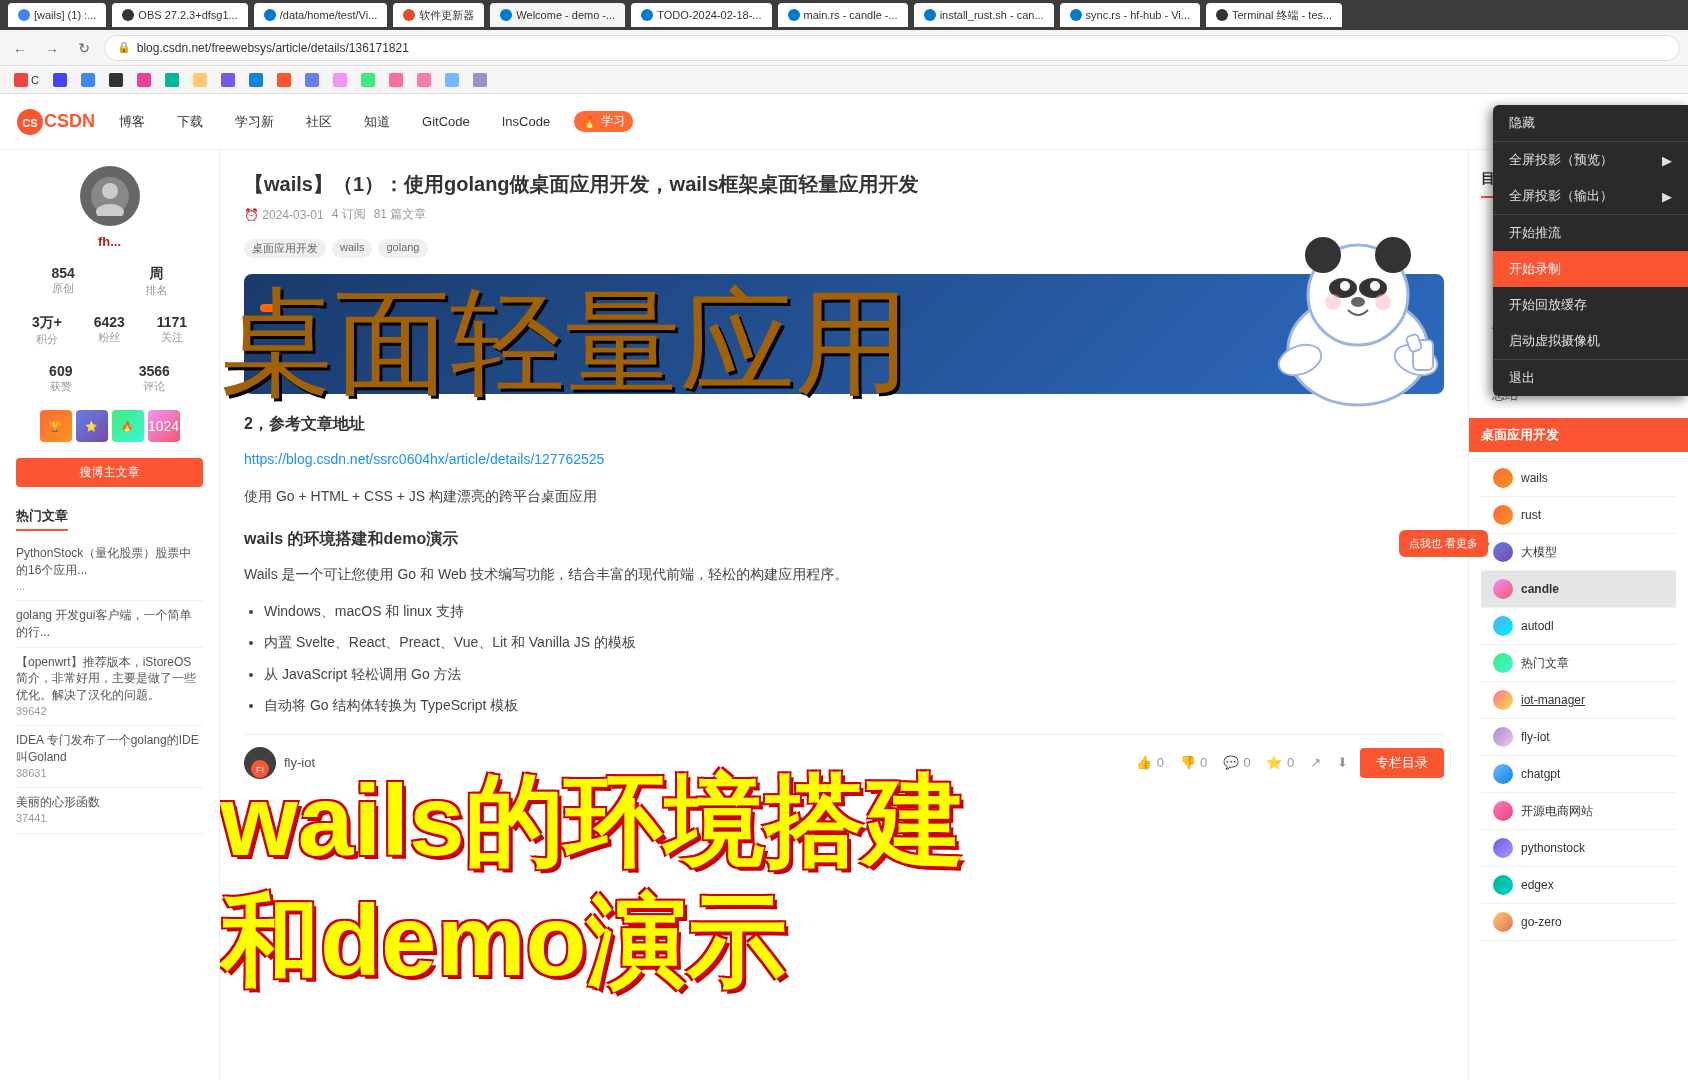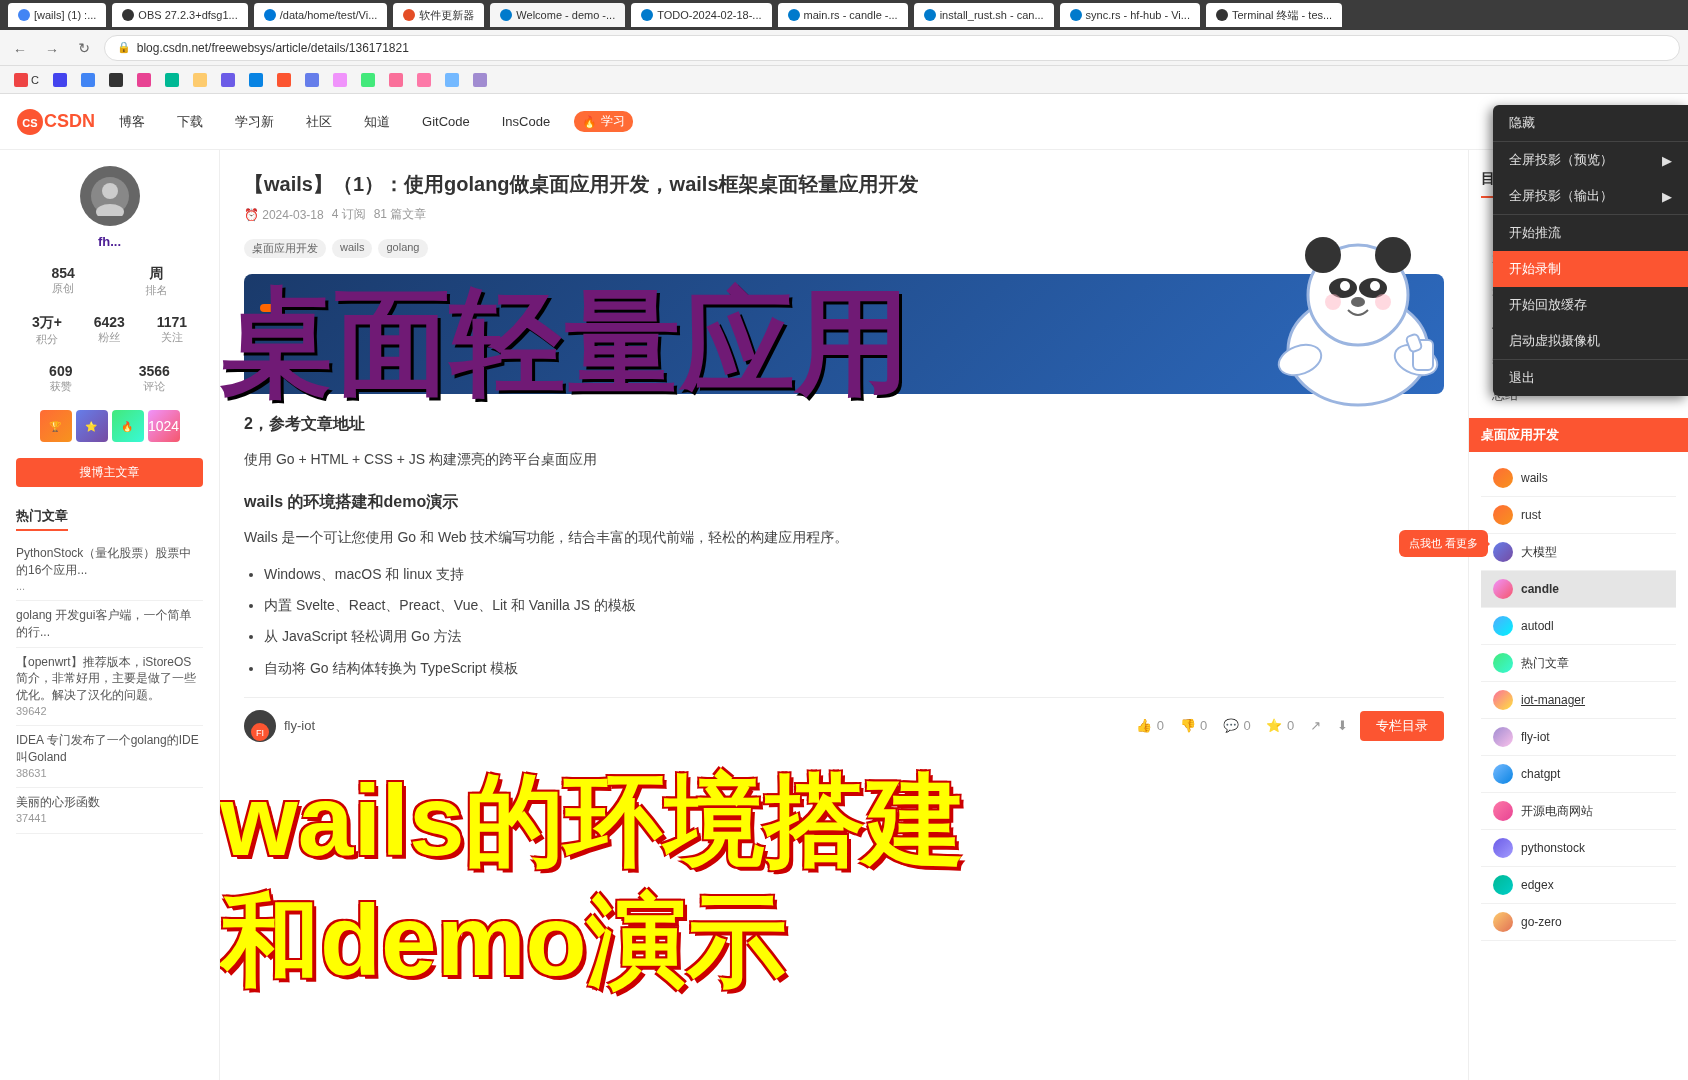--- a/index.html
+++ b/index.html
@@ -258,21 +258,21 @@
 
       <div class="left-sidebar">
         <div class="user-profile">
           <div class="user-avatar">
             <svg width="40" height="40" viewBox="0 0 40 40">
               <circle cx="20" cy="20" r="19" fill="#888"></circle>
               <circle cx="20" cy="15" r="8" fill="#ccc"></circle>
               <ellipse cx="20" cy="36" rx="14" ry="8" fill="#ccc"></ellipse>
             </svg>
           </div>
-          <div style="font-size:13px;color:#4c1d95;font-weight:bold;margin-bottom:4px;">fh...</div>
+          <div style="font-size:13px;color:#b91c1c;font-weight:bold;margin-bottom:4px;">fh...</div>
           <div style="font-size:11px;color:#999;"></div>
         </div>
         <div class="user-stats">
           <div class="stat-item">
             <div class="stat-num">854</div>
             <div class="stat-label">原创</div>
           </div>
           <div class="stat-item">
             <div class="stat-num">周</div>
             <div class="stat-label">排名</div>
@@ -331,39 +331,40 @@
             <div class="hot-count">37441</div>
           </div>
         </div>
       </div>
 
       <div class="article-main" style="position:relative;">
 
         <div style="margin-bottom:12px;">
           <h1 style="font-size:20px;color:#333;margin-bottom:8px;line-height:1.4;">【wails】（1）：使用golang做桌面应用开发，wails框架桌面轻量应用开发</h1>
           <div class="article-meta">
-            <span>⏰ 2024-03-18</span>
+            <span>⏰ 2024-03-01</span>
             <span>4 订阅</span>
             <span>81 篇文章</span>
           </div>
           <div class="article-tags">
             <span class="tag">桌面应用开发</span>
             <span class="tag">wails</span>
             <span class="tag">golang</span>
           </div>
         </div>
 
         <div class="ad-banner" style="margin-bottom:16px;">
           <div style="font-size:18px;font-weight:bold;color:#FFD700;"></div>
           <div style="font-size:13px;color:#fff;margin:4px 0;"></div>
           <button style="background:#ff6600;color:#fff;border:none;border-radius:4px;padding:4px 12px;font-size:12px;cursor:pointer;margin-top:8px;"></button>
         </div>
 
         <div class="article-content">
           <h3>2，参考文章地址</h3>
+          <p><a href="#">https://blog.csdn.net/ssrc0604hx/article/details/127762525</a></p>
           <p>使用 Go + HTML + CSS + JS 构建漂亮的跨平台桌面应用</p>
           <h3>wails 的环境搭建和demo演示</h3>
           <p>Wails 是一个可让您使用 Go 和 Web 技术编写功能，结合丰富的现代前端，轻松的构建应用程序。</p>
           <ul>
             <li>Windows、macOS 和 linux 支持</li>
             <li>内置 Svelte、React、Preact、Vue、Lit 和 Vanilla JS 的模板</li>
             <li>从 JavaScript 轻松调用 Go 方法</li>
             <li>自动将 Go 结构体转换为 TypeScript 模板</li>
           </ul>
         </div>
@@ -398,21 +399,21 @@
             <span class="footer-action">
               <span>↗</span>
             </span>
             <span class="footer-action">
               <span>⬇</span>
             </span>
           </div>
           <button class="footer-btn">专栏目录</button>
         </div>
 
-        <div style="position:absolute;top:135px;left:0px;font-size:115px;font-weight:700;color:#701a75;text-shadow:3px 3px 0 #000;z-index:10;line-height:1;pointer-events:none;">
+        <div style="position:absolute;top:135px;left:0px;font-size:115px;font-weight:400;color:#a16207;text-shadow:3px 3px 0 #000;z-index:10;line-height:1;pointer-events:none;">
           <span>桌面轻量应用</span>
         </div>
 
         <div style="position:absolute;right:10px;top:60px;width:200px;height:200px;z-index:15;pointer-events:none;">
           <svg width="200" height="200" viewBox="0 0 200 200">
 
             <ellipse cx="100" cy="140" rx="70" ry="55" fill="white" stroke="#9bb5e0" stroke-width="3"></ellipse>
 
             <circle cx="100" cy="85" r="50" fill="white" stroke="#9bb5e0" stroke-width="3"></circle>
 

